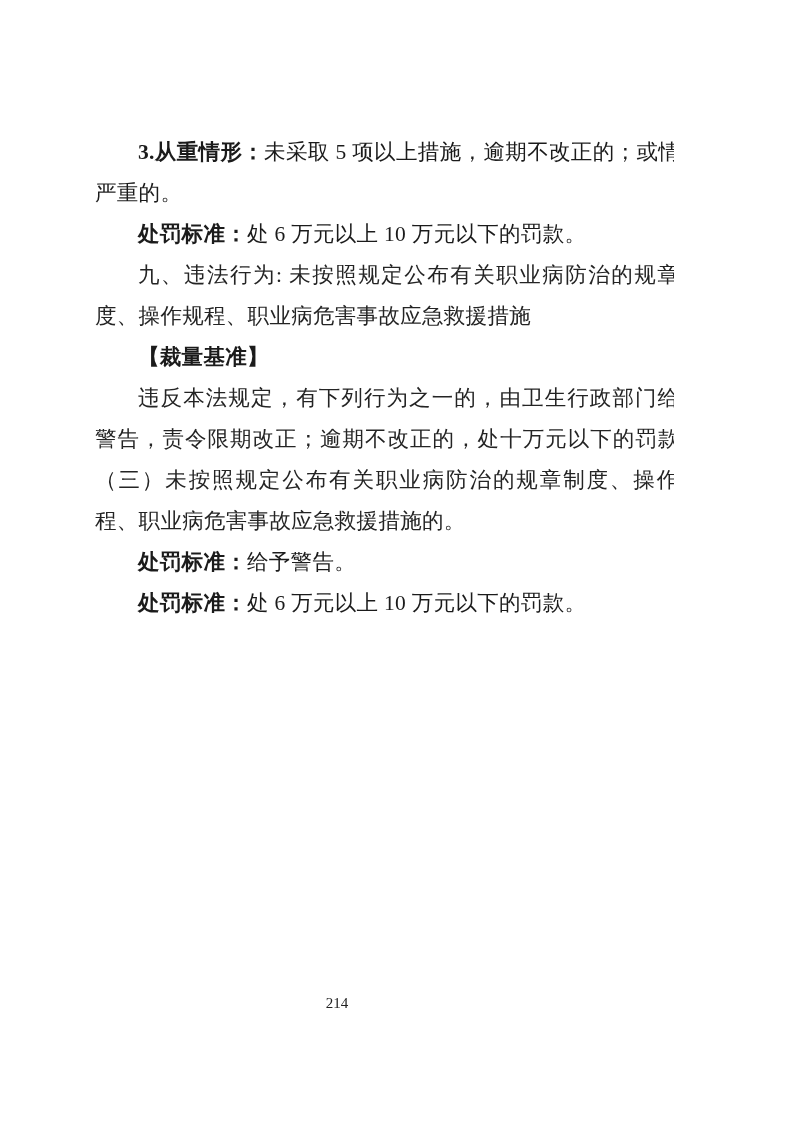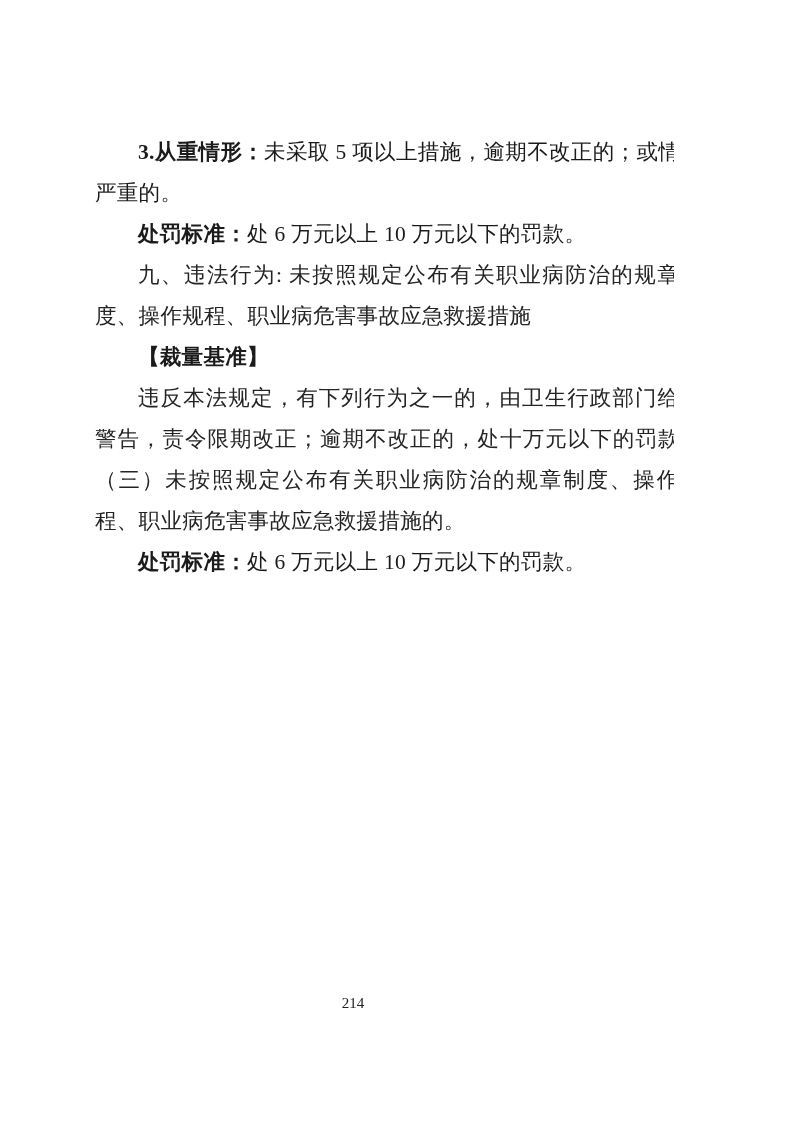--- a/index.html
+++ b/index.html
@@ -37,21 +37,21 @@
     margin-right: 1.55em;
   }
   
   .kaiti {
     font-weight: 400;
     color: #242424;
   }
   .footer {
     position: absolute;
     top: 993px;
-    left: 16px;
+    left: 0;
     width: 100%;
     text-align: center;
     font-size: 15px;
     line-height: 20px;
     color: #222222;
   }
 </style>
 </head>
 <body>
 
@@ -63,20 +63,21 @@
     <p class="para"><span class="b">处罚标准：</span><span>处 6 万元以上 10 万元以下的罚款。</span></p>
 
     <p class="para kaiti"><span>九、违法行为: 未按照规定公布有关职业病防治的规章制度、操作规程、职业病危害事故应急救援措施</span></p>
 
 
     <p class="para"><span class="b">【裁量基准】</span><span></span></p>
 
     <p class="para kaiti"><span>违反本法规定，有下列行为之一的，由卫生行政部门给予警告，责令限期改正；逾期不改正的，处十万元以下的罚款：（三）未按照规定公布有关职业病防治的规章制度、操作规程、职业病危害事故应急救援措施的。</span></p>
 
 
+    <p class="para"><span class="b">处罚标准：</span><span>给予警告。</span></p>
 
 
 
 
     <p class="para"><span class="b">处罚标准：</span><span>处 6 万元以上 10 万元以下的罚款。</span></p>
 
   </div>
 
   <div class="footer">
     <span>214</span>

